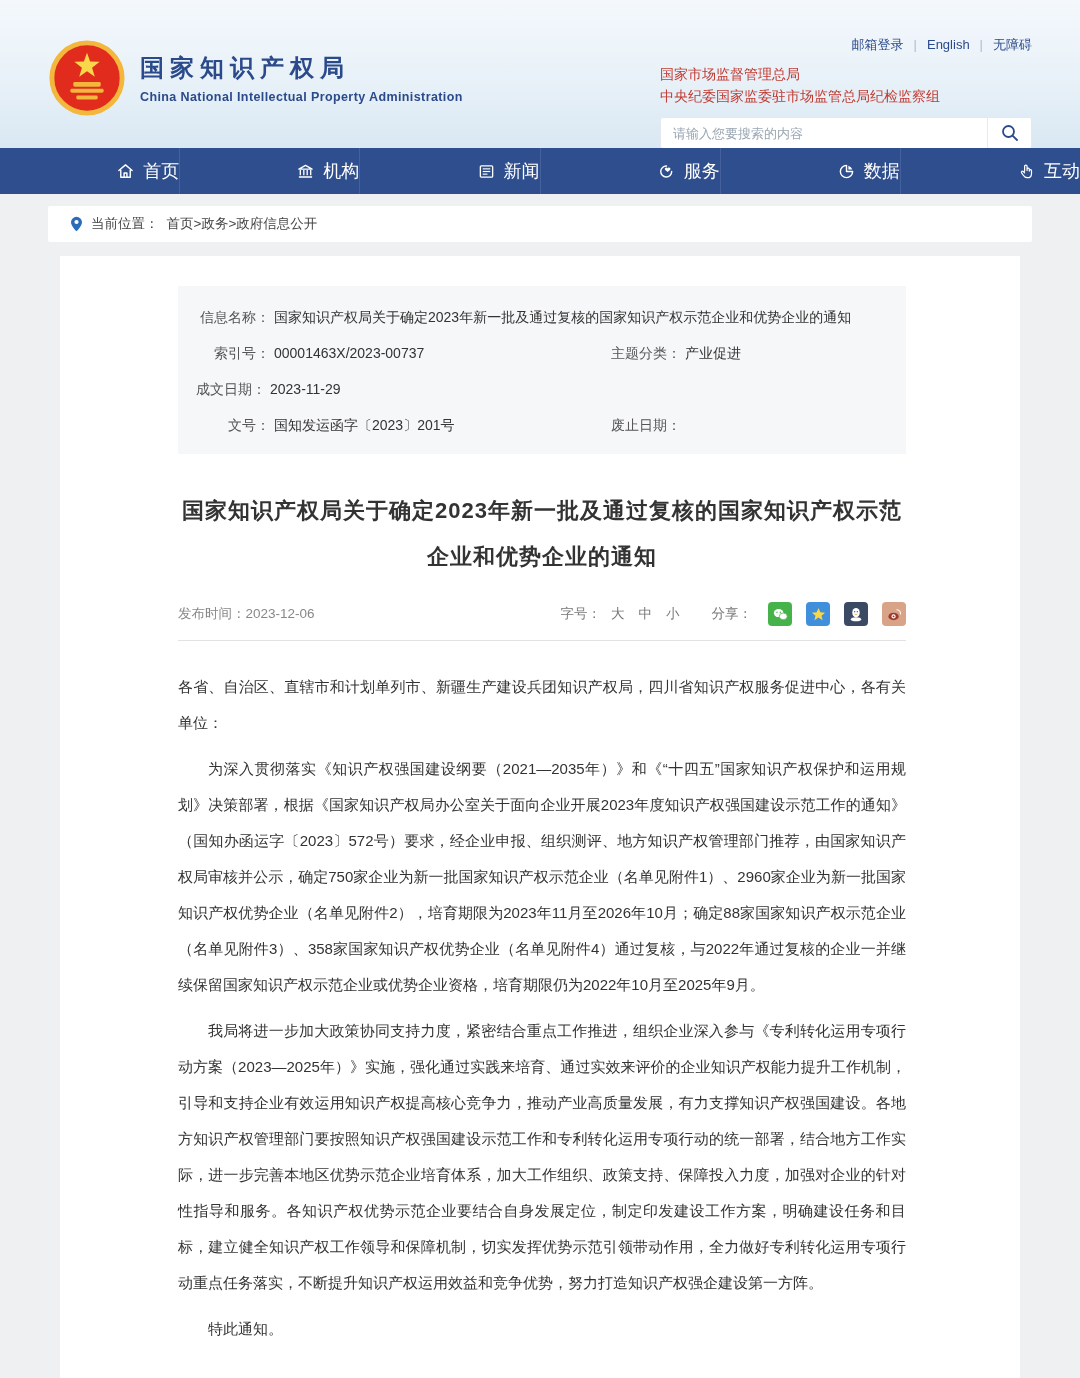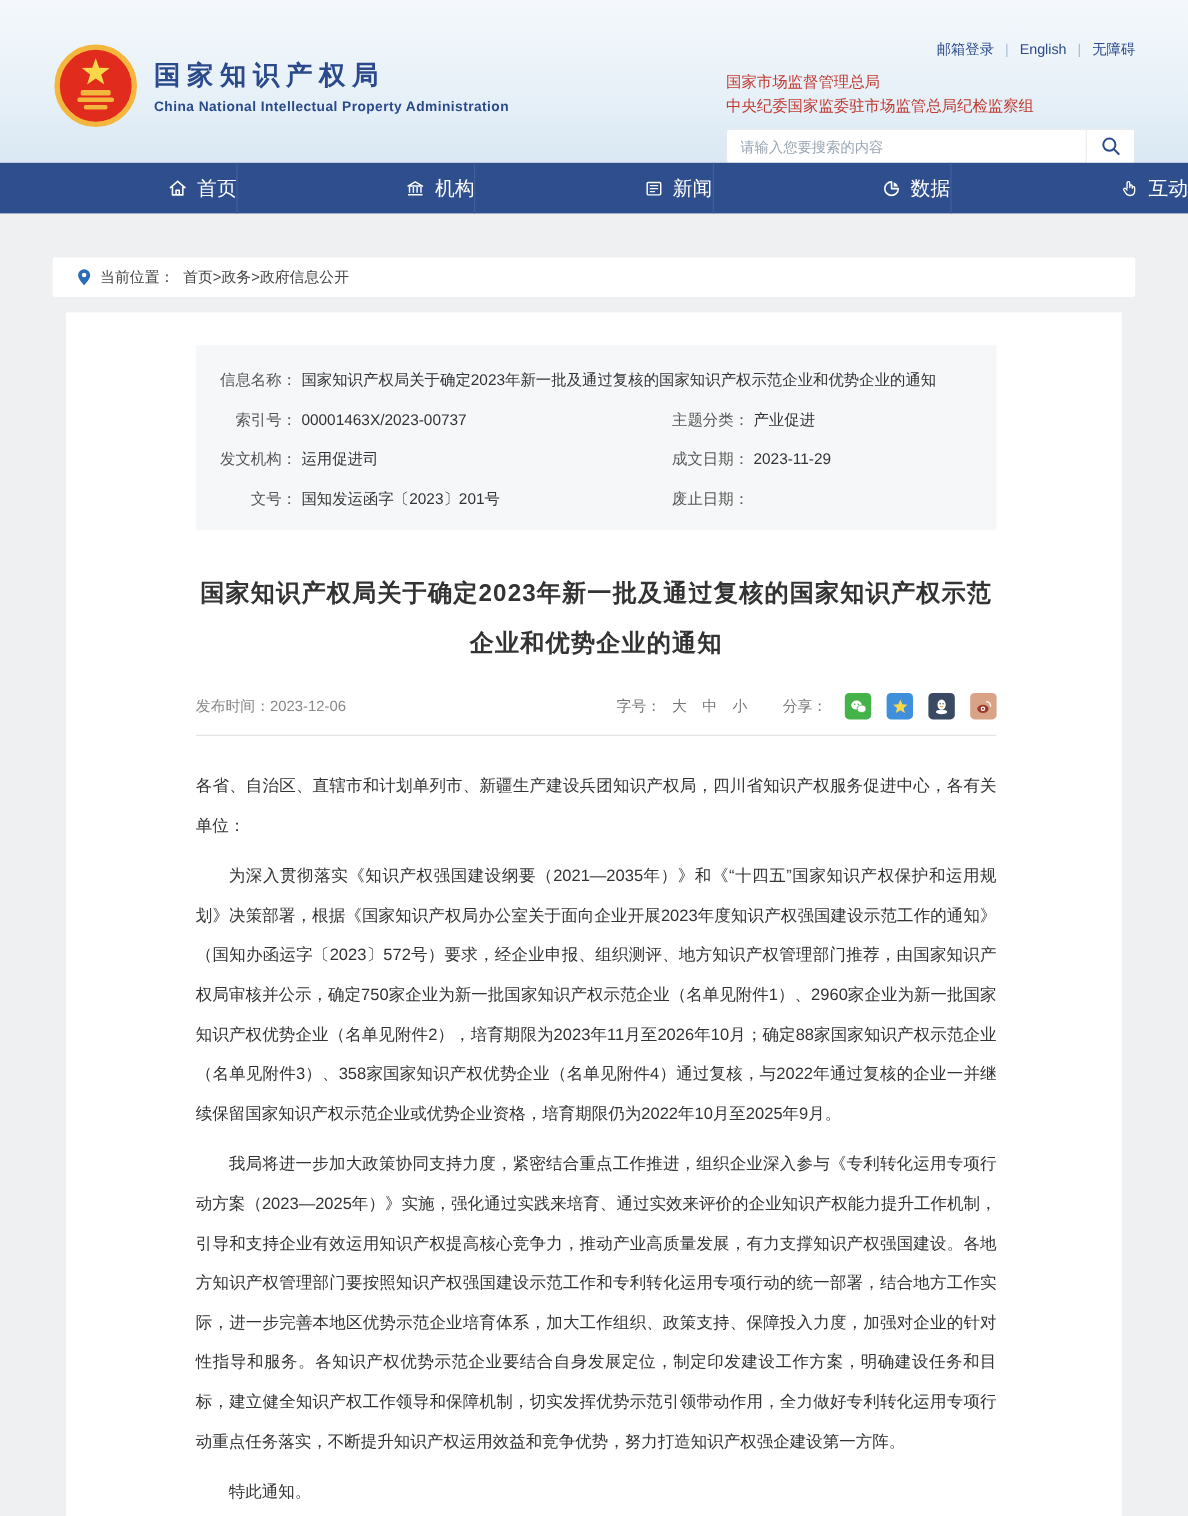--- a/index.html
+++ b/index.html
@@ -60,21 +60,21 @@
   .nav-item.active { background:#1d3b72; }
   .nav-item.active .red-cap {
     position:absolute; top:-7px; left:0; right:0; height:7px; background:#b25252;
   }
   .nav-item.active .up-caret {
     position:absolute; bottom:2px; left:50%; transform:translateX(-50%);
     width:0; height:0; border-left:7px solid transparent; border-right:7px solid transparent;
     border-bottom:8px solid #fff;
   }
   
-  .crumb-wrap { padding:12px 48px 0;margin-top:28px; }
+  .crumb-wrap { padding:12px 48px 0; }
   .breadcrumb {
     background:#fff; height:36px; display:flex; align-items:center; gap:8px;
     padding:0 22px; font-size:13.5px; color:#444; border-radius:2px;
   }
   
   .main-card {
     background:#fff; margin:14px 60px 0; padding:30px 114px 60px 118px;
     min-height:1100px;
   }
   
@@ -182,20 +182,29 @@
           <line x1="5" y1="6.2" x2="13" y2="6.2" stroke="#fff" stroke-width="1.2"></line>
           <line x1="5" y1="9" x2="13" y2="9" stroke="#fff" stroke-width="1.2"></line>
           <line x1="5" y1="11.8" x2="10" y2="11.8" stroke="#fff" stroke-width="1.2"></line>
         </svg>
     </span>
     <span>新闻</span>
   </div>
   <div class="nav-item">
     <span class="nav-ico">
       <svg width="17" height="17" viewBox="0 0 18 18">
+          <path d="M14.5 9 A5.8 5.8 0 1 1 9 3.2" fill="none" stroke="#fff" stroke-width="1.5" stroke-linecap="round"></path>
+          <path d="M12.8 5.2 c-0.9-1 -2.4-0.6 -2.6 0.6 c-0.2-1.2 -1.7-1.6 -2.6-0.6 c-0.8 0.9 -0.3 2 0.7 2.8 l1.9 1.5 l1.9-1.5 c1-0.8 1.5-1.9 0.7-2.8 Z" fill="#fff"></path>
+        </svg>
+    </span>
+    <span>服务</span>
+  </div>
+  <div class="nav-item">
+    <span class="nav-ico">
+      <svg width="17" height="17" viewBox="0 0 18 18">
           <path d="M9 2.5 A6.5 6.5 0 1 0 15.5 9 L9 9 Z" fill="none" stroke="#fff" stroke-width="1.5" stroke-linejoin="round"></path>
           <path d="M11 2.8 A6.5 6.5 0 0 1 15.2 7 L11 7 Z" fill="#fff"></path>
         </svg>
     </span>
     <span>数据</span>
   </div>
   <div class="nav-item">
     <span class="nav-ico">
       <svg width="17" height="17" viewBox="0 0 18 18">
           <path d="M7 8.5 V3.6 a1.3 1.3 0 0 1 2.6 0 V8 m0-1.4 a1.2 1.2 0 0 1 2.4 0.2 V8.6 m0-0.8 a1.2 1.2 0 0 1 2.3 0.4 V11 c0 2.8-1.8 4.6-4.4 4.6 c-2.2 0-3.3-0.8-4.3-2.6 L3.7 10.2 a1.2 1.2 0 0 1 2-1.2 L7 10.4" fill="none" stroke="#fff" stroke-width="1.3" stroke-linecap="round" stroke-linejoin="round"></path>
@@ -229,24 +238,20 @@
       <div class="info-cell left">
         <span class="info-label">索引号：</span>
         <span class="info-value">00001463X/2023-00737</span>
       </div>
       <div class="info-cell right">
         <span class="info-label">主题分类：</span>
         <span class="info-value">产业促进</span>
       </div>
     </div>
     <div class="info-row">
-      <div class="info-cell left">
-        <span class="info-label">发文机构：</span>
-        <span class="info-value">运用促进司</span>
-      </div>
       <div class="info-cell right">
         <span class="info-label">成文日期：</span>
         <span class="info-value">2023-11-29</span>
       </div>
     </div>
     <div class="info-row">
       <div class="info-cell left">
         <span class="info-label">文号：</span>
         <span class="info-value">国知发运函字〔2023〕201号</span>
       </div>

